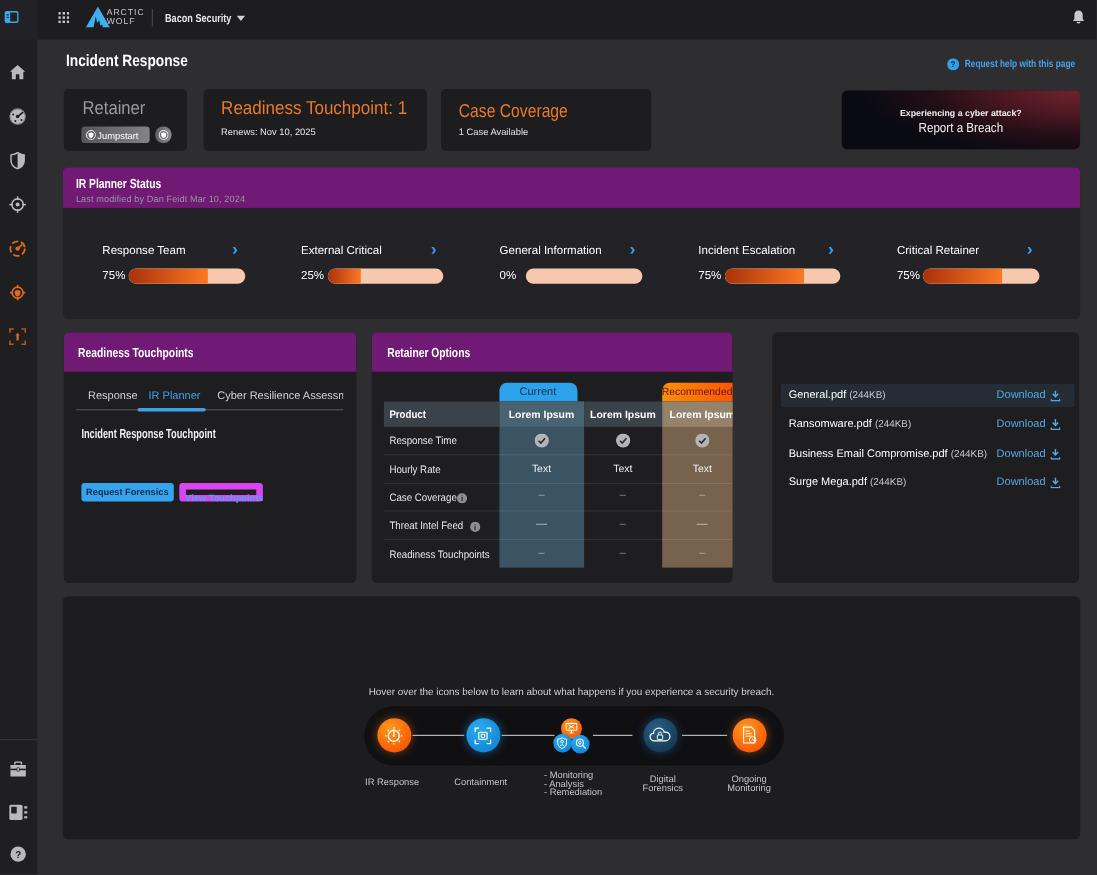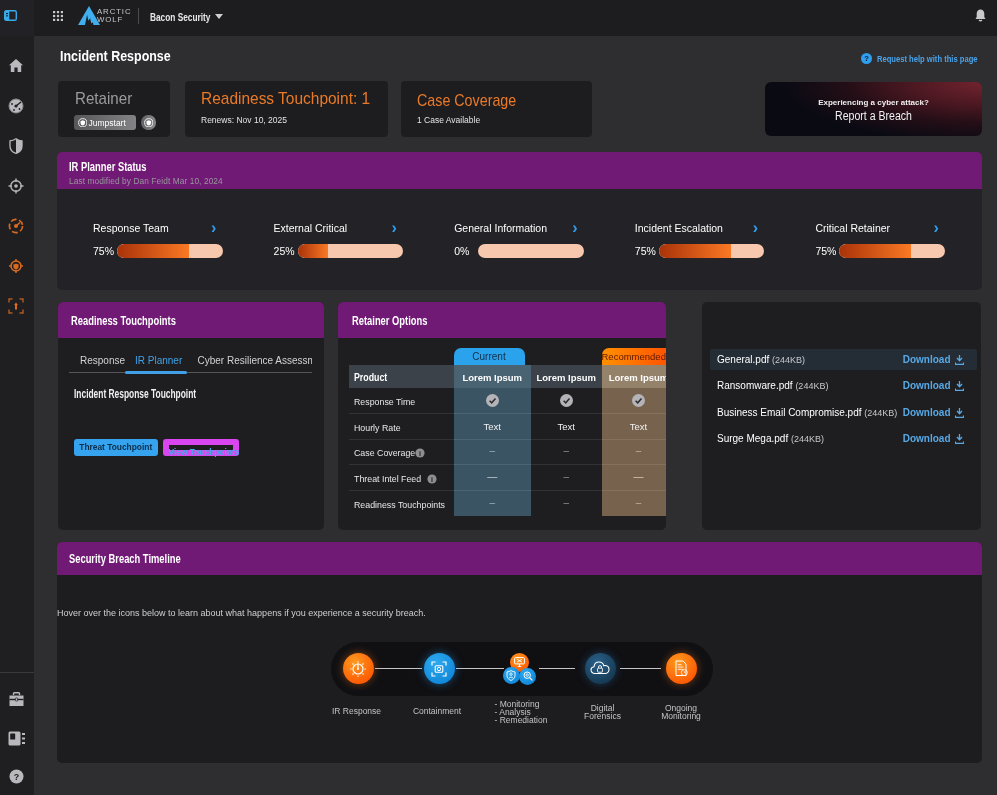--- a/index.html
+++ b/index.html
@@ -16,21 +16,21 @@
   .sect .tbar { position:absolute; left:0; top:0; width:100%; height:36px; background:#701a75; }
   .tbar .t1 { position:absolute; left:12px; top:8px; font-size:12px; font-weight:bold; color:#fff; transform:scaleX(.78); transform-origin:0 50%;}
   .tbar .t2 { position:absolute; left:12px; top:23.5px; font-size:8.3px; color:#97979b; letter-spacing:.1px; }
   
   .pcol { position:absolute; width:150px; }
   .plabel { font-size:10.5px; color:#fff; position:absolute; top:-2px; left:0;}
   .pchev { position:absolute; top:-5px; color:#2f9ff0; font-weight:bold; font-size:16px;}
   .ppct { position:absolute; top:21px; left:0; font-size:10.5px; color:#fff; }
   .pbar { position:absolute; top:19.5px; left:24px; width:105.5px; height:14px; border-radius:7px; background:#f8c8ae; overflow:hidden;}
   .pfill { position:absolute; left:0; top:0; height:14px; border-radius:7px 0 0 7px; background:linear-gradient(90deg,#a93209,#fb7924); }
-  .dl { right:30px; font-size:10px; color:#57a8e4;font-weight:bold; }
+  .dl { right:30px; font-size:10px; color:#57a8e4; }
   .dlic { right:17px; }
   .tl-label { position:absolute; font-size:8.5px; color:#c4c4c6; line-height:8.3px; text-align:center; }
   .tl-circ { position:absolute; width:31px; height:31px; border-radius:50%; }
   .tl-line { position:absolute; top:126px; height:1px; background:rgba(230,230,230,.85); }
 </style>
 </head>
 <body>
 <div id="sidebar" class="abs"></div>
 <div id="topbar" class="abs"></div>
 <div id="corner" class="abs"></div>
@@ -234,21 +234,21 @@
       <div class="t1" style="left:13.5px; top:12px;">Readiness Touchpoints</div>
     </div>
   <div class="abs" style="left:0; top:52px; width:254px; height:16px; overflow:hidden;">
     <span class="abs" style="left:22.5px; top:1px; font-size:10px; color:#d2d2d5;">Response</span>
     <span class="abs" style="left:77.5px; top:1px; font-size:10px; color:#3fa3ea;">IR Planner</span>
     <span class="abs" style="left:140px; top:1px; font-size:10px; color:#d2d2d5;">Cyber Resilience Assessment</span>
   </div>
   <div class="abs" style="left:11.5px; top:69.5px; width:242.5px; height:1px; background:#55565a;"></div>
   <div class="abs" style="left:67px; top:68.5px; width:62.5px; height:3px; border-radius:2px; background:#3fa0e8;"></div>
   <div class="abs" style="left:16px; top:85px; font-size:12px; font-weight:bold; color:#f0f0f2; transform:scaleX(.7); transform-origin:0 50%;">Incident Response Touchpoint</div>
-  <div class="abs" style="left:16.5px; top:136.5px; width:83.5px; height:17px; background:#36a3ee; border-radius:3px; text-align:center; font-size:8.4px; font-weight:bold; color:#0c2d49; line-height:17px;">Threat Touchpoint</div>
+  <div class="abs" style="left:16.5px; top:136.5px; width:83.5px; height:17px; background:#36a3ee; border-radius:3px; text-align:center; font-size:8.4px; font-weight:bold; color:#0c2d49; line-height:17px;">Request Forensics</div>
   <div class="abs" style="left:105px; top:136.5px; width:76px; height:17px; border:6px solid #d946ef; border-radius:3px; text-align:center; font-size:8.4px; font-weight:bold; color:#4aa6ea; line-height:15px;">View Touchpoints</div>
 </div>
 <div class="sect" style="left:338px; top:302px; width:328px; height:228px; background:#1e1e21;" id="mc2">
   <div class="tbar">
       <div class="t1" style="left:13.5px; top:12px;">Retainer Options</div>
     </div>
 
   <div class="abs" style="left:115.5px; top:46px; width:71px; height:17px; background:#2ba2ec; border-radius:7px 7px 0 0; text-align:center; font-size:10px; color:#143049; line-height:17px;">Current</div>
   <div class="abs" style="left:263.5px; top:46px; width:72px; height:17px; background:linear-gradient(90deg,#ff9000,#ff4d00); border-radius:7px 7px 0 0; text-align:left; font-size:9.5px; color:#5c1800; line-height:17px;">Recommended</div>
 
@@ -333,24 +333,21 @@
       <path d="M4.5 0 L4.5 5.2 M2 3 L4.5 5.7 L7 3" stroke="#57a8e4" stroke-width="1.3" fill="none"></path>
       <path d="M0.5 7.5 L0.5 9.3 L8.5 9.3 L8.5 7.5" stroke="#57a8e4" stroke-width="1.2" fill="none"></path>
     </svg>
   <svg class="dlic abs" style="top:131.5px;" width="9" height="10" viewBox="0 0 9 10">
       <path d="M4.5 0 L4.5 5.2 M2 3 L4.5 5.7 L7 3" stroke="#57a8e4" stroke-width="1.3" fill="none"></path>
       <path d="M0.5 7.5 L0.5 9.3 L8.5 9.3 L8.5 7.5" stroke="#57a8e4" stroke-width="1.2" fill="none"></path>
     </svg>
 </div>
 
 <div class="sect" style="left:57px; top:542px; width:925px; height:221px; background:#1d1d20;" id="timeline">
-  <div class="tbar" style="height:32.5px;">
-      <div class="t1" style="left:12px; top:10px;">Security Breach Timeline</div>
-    </div>
-  <div class="abs" style="left:0; top:66px; width:925px; text-align:left; font-size:9px; color:#cfd0d2;">Hover over the icons below to learn about what happens if you experience a security breach.</div>
+  <div class="abs" style="left:0; top:82px; width:925px; text-align:center; font-size:9px; color:#cfd0d2;">Hover over the icons below to learn about what happens if you experience a security breach.</div>
   <div id="tl-inner">
     <div class="abs" style="left:274px; top:100px; width:382px; height:53.5px; border-radius:27px; background:#101013;"></div>
     <div class="tl-line" style="left:318px; width:47px;"></div>
     <div class="tl-line" style="left:399px; width:48px;"></div>
     <div class="tl-line" style="left:482px; width:36px;"></div>
     <div class="tl-line" style="left:563px; width:41px;"></div>
 
     <div class="tl-circ" style="left:285.5px; top:111px; background:radial-gradient(circle at 38% 30%,#ff9a1f,#fd5a03 75%); box-shadow:0 0 9px rgba(255,120,20,0.45);">
       <svg class="abs" style="left:6.5px; top:6.5px;" width="18" height="18" viewBox="0 0 18 18">
         <circle cx="9" cy="9" r="5" fill="none" stroke="#fff" stroke-width="1.2"></circle>

